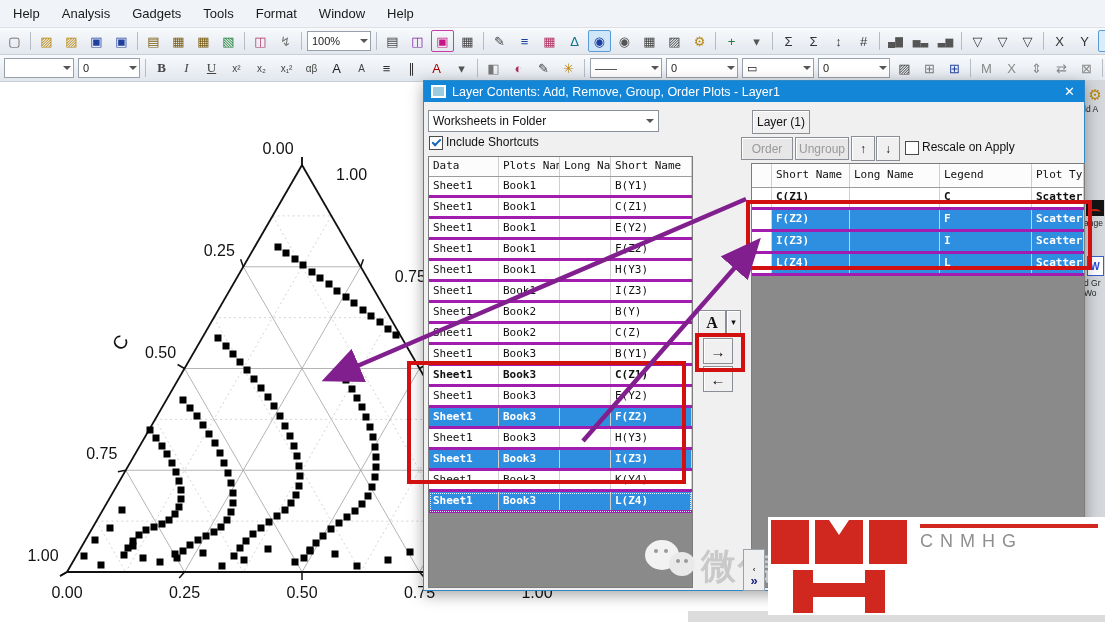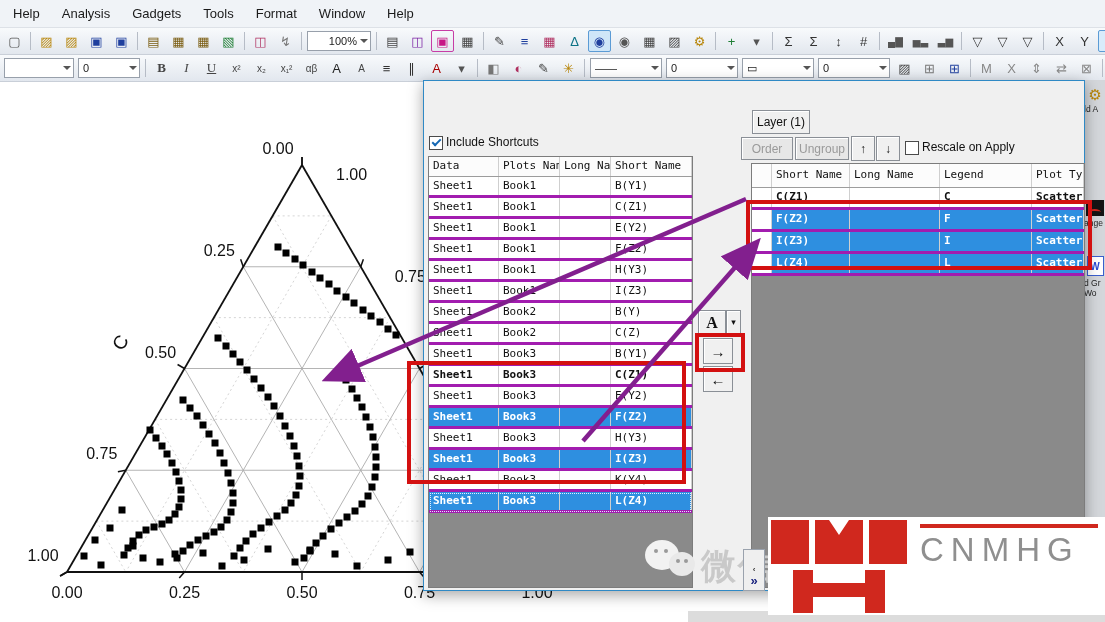--- a/index.html
+++ b/index.html
@@ -58,21 +58,21 @@
   .bub{position:absolute;background:#f2f2f2;border-radius:50%}
   .bub.b1{left:0;top:0;width:34px;height:30px}
   .bub.b2{left:24px;top:12px;width:26px;height:24px;background:#e9e9e9}
   .eye{position:absolute;width:4px;height:4px;border-radius:50%;background:#9a9a9a}
   #wc-text{position:absolute;left:701px;top:543px;font-size:35px;font-weight:bold;color:#c9c9c9;z-index:24;letter-spacing:2px}
   #chev-btn{position:absolute;left:743px;top:549px;width:20px;height:38px;background:#efefef;border:1px solid #9aa2ad;z-index:26;display:flex;flex-direction:column;align-items:center;justify-content:flex-end;font-size:13px;color:#1a237e;font-weight:bold;padding-bottom:2px}
   #wm{position:absolute;left:768px;top:517px;width:337px;height:98px;background:#fff;z-index:40;display:flex;align-items:stretch}
   #wm-right{padding:5px 0 0 10px}
   .wm-cn{font-size:31px;font-weight:bold;color:#3a3a3a;letter-spacing:3px;line-height:36px}
   .wm-line{height:4px;background:#d0281e;margin:2px 0 3px 0;width:178px}
-  .wm-en{font-size:33px;color:#8f8f8f;letter-spacing:7px}
+  .wm-en{font-size:18px;color:#8f8f8f;letter-spacing:7px}
   #wm-strip{position:absolute;left:688px;top:611px;width:417px;height:11px;background:#dcdcdc;z-index:39}
 </style>
 </head>
 <body>
 
 <div id="menubar">
     <div class="menu-item">Help</div>
     <div class="menu-item">Analysis</div>
     <div class="menu-item">Gadgets</div>
     <div class="menu-item">Tools</div>
@@ -90,21 +90,21 @@
     <div class="ticon" style="color: rgb(31, 63, 158);">▣</div>
     <div class="tsep"></div>
     <div class="ticon" style="color: rgb(122, 92, 16);">▤</div>
     <div class="ticon" style="color: rgb(122, 92, 16);">▦</div>
     <div class="ticon" style="color: rgb(122, 92, 16);">▦</div>
     <div class="ticon" style="color: rgb(30, 126, 52);">▧</div>
     <div class="tsep"></div>
     <div class="ticon" style="color: rgb(176, 48, 96);">◫</div>
     <div class="ticon" style="color: rgb(119, 119, 119);">↯</div>
     <div class="tsep"></div>
-    <div class="tcombo" style="width: 56px; justify-content: flex-end;">
+    <div class="tcombo" style="width: 56px;">
       <span>100%</span>
       <span class="dda"></span>
     </div>
     <div class="tsep"></div>
     <div class="ticon" style="color: rgb(68, 68, 68);">▤</div>
     <div class="ticon" style="color: rgb(122, 31, 162);">◫</div>
     <div class="ticon hl-pink" style="color: rgb(199, 21, 133);">▣</div>
     <div class="ticon" style="color: rgb(68, 68, 68);">▦</div>
     <div class="tsep"></div>
     <div class="ticon" style="color: rgb(68, 68, 68);">✎</div>
@@ -384,21 +384,30 @@
     </div>
   <div class="ap-cap">ange</div>
   <div class="ap-item" style="margin-top:28px">
       <span class="ap-word">W</span>
     </div>
   <div class="ap-cap">d Gr</div>
   <div class="ap-cap">Wo</div>
 </div>
 
 <div id="dialog">
-
+  <div id="dlg-title">
+    <span id="dlg-ico"></span>
+    <span>Layer Contents: Add, Remove, Group, Order Plots - Layer1</span>
+    <span id="dlg-close">✕</span>
+  </div>
+
+  <div class="combo" style="left:4px;top:29px;width:221px;height:20px">
+    <span>Worksheets in Folder</span>
+    <span class="dda"></span>
+  </div>
   <span class="cb checked" style="left:5px;top:55px"></span>
   <span class="lbl" style="left:22px;top:54px">Include Shortcuts</span>
 
   <div class="btn3d" style="left:328px;top:29px;width:56px;height:22px">
     <span>Layer (1)</span>
   </div>
   <div class="btn3d disabled" style="left:317px;top:56px;width:50px;height:21px">
     <span>Order</span>
   </div>
   <div class="btn3d disabled" style="left:371px;top:56px;width:52px;height:21px">

